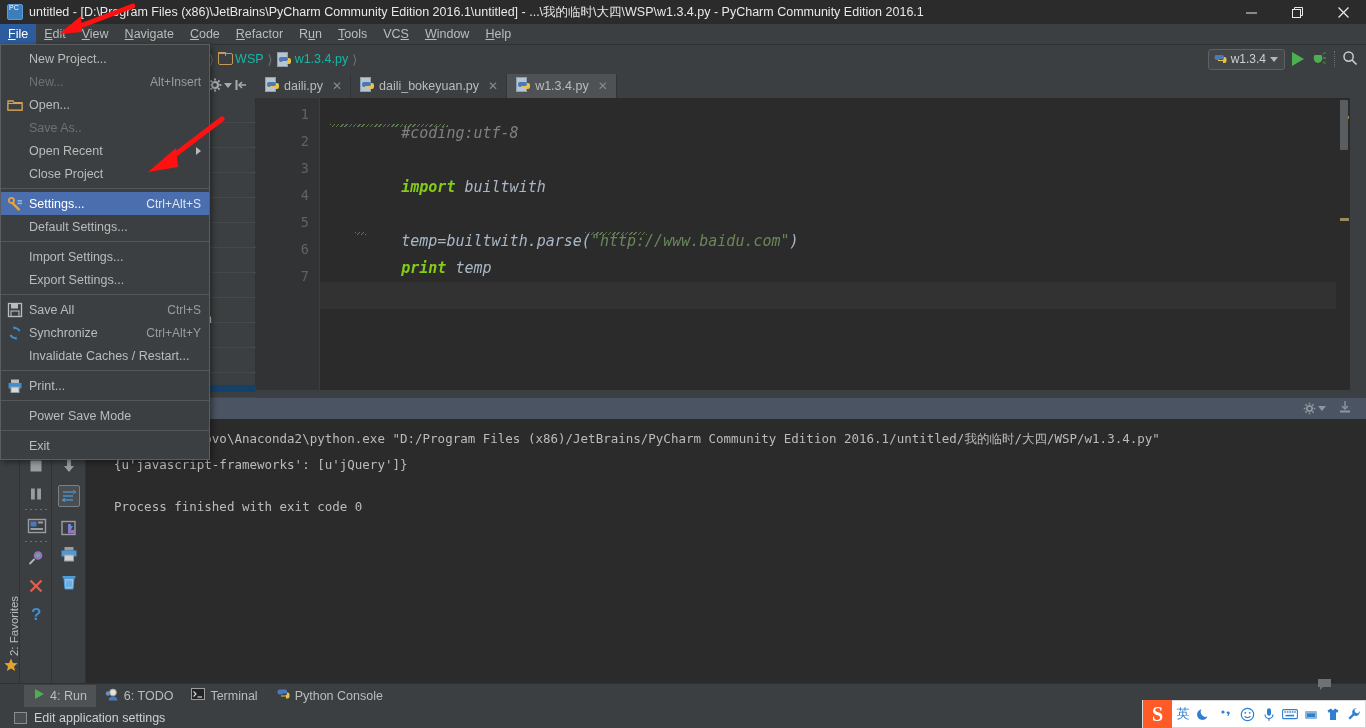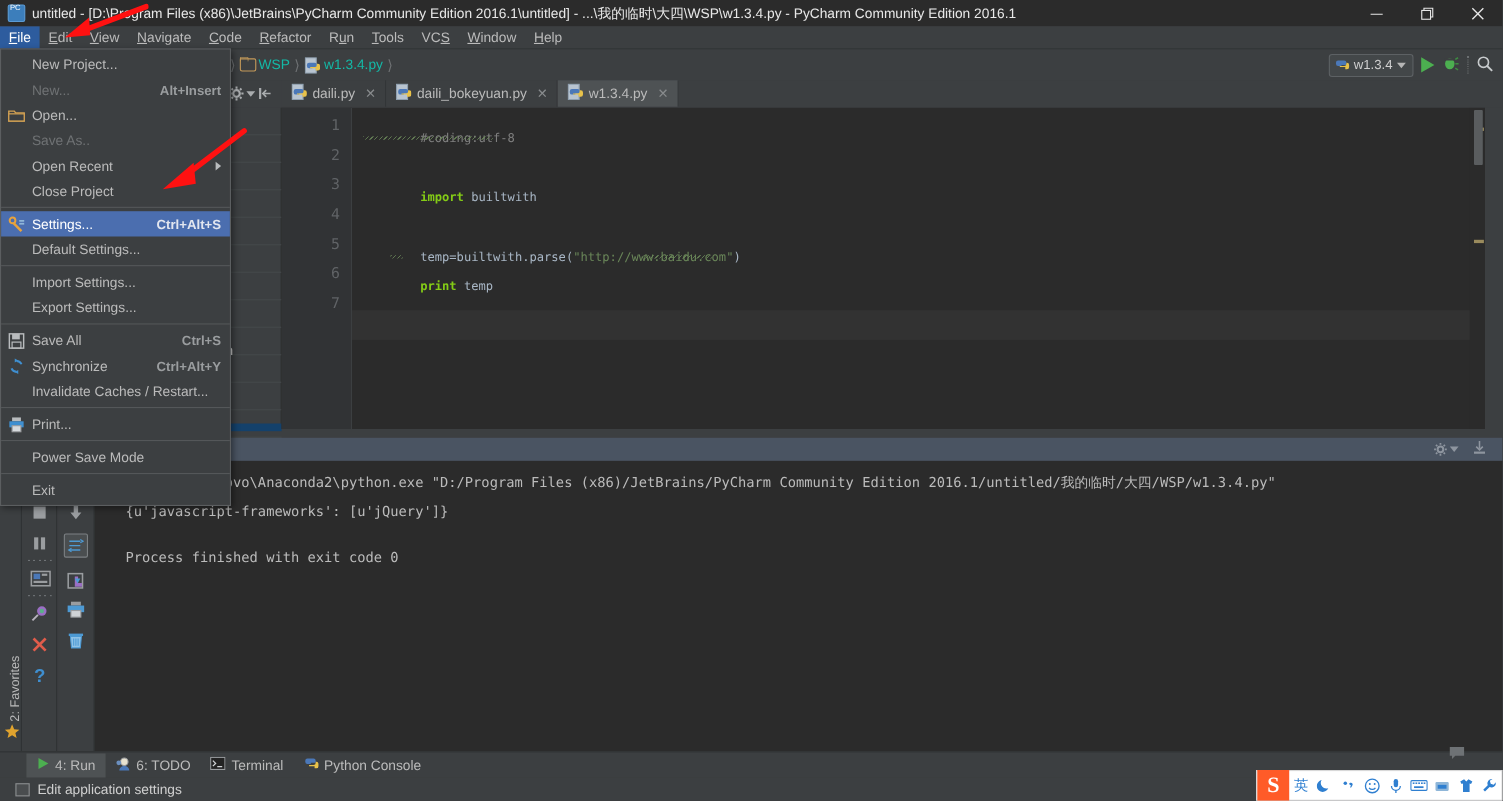--- a/index.html
+++ b/index.html
@@ -88,21 +88,21 @@
   .run-tri { width: 0; height: 0; border-top: 7px solid transparent; border-bottom: 7px solid transparent; border-left: 12px solid #4caf50; }
   .sep-dots { width: 1px; height: 16px; border-left: 1px dotted #6b6f71; }
 
   
   .tabsrow {
     position: absolute; top: 73px; left: 0; width: 1366px; height: 25px;
     background: #3c3f41; display: flex; align-items: flex-end;
   }
   .tool-gear { position: absolute; left: 208px; top: 5px; display: flex; align-items: center; gap: 2px; }
   .tool-collapse { position: absolute; left: 234px; top: 5px; }
-  .tabs { position: absolute; left: 256px; bottom: 0; display: flex; align-items: flex-start; height: 25px; }
+  .tabs { position: absolute; left: 256px; bottom: 0; display: flex; align-items: center; height: 25px; }
   .tab {
     display: flex; align-items: center; gap: 5px;
     height: 24px; padding: 0 8px 0 9px;
     background: #3c3f41; color: #bbbbbb; font-size: 12.5px;
     border-right: 1px solid #323537;
   }
   .tab.selected { background: #4e5254; }
   .tab-x { color: #888b8d; font-size: 12px; margin-left: 4px; }
 
   
@@ -114,21 +114,21 @@
     position: absolute; left: 0; top: 0; width: 64px; height: 292px;
     background: #313335; border-right: 1px solid #3c3f41;
   }
   .lineno {
     position: absolute; right: 10px; width: 50px; text-align: right;
     font-family: "DejaVu Sans Mono", monospace; font-size: 13.5px; color: #606366;
   }
   .codearea { position: absolute; left: 64px; top: 0; right: 0; bottom: 0; }
   .codeline {
     position: absolute; left: 9px; white-space: pre;
-    font-family: "DejaVu Sans Mono", monospace; font-size: 11px; color: #a9b7c6;
+    font-family: "DejaVu Sans Mono", monospace; font-size: 15px; color: #a9b7c6; font-style: italic;
   }
   .c-comment { color: #808080; }
   .c-kw { color: #84cc16; font-weight: bold; }
   .c-str { color: #6a8759; }
   .c-plain { color: #a9b7c6; }
   .c-paren { color: #a9b7c6; }
   .row-hl {
     position: absolute; left: 0; width: 1094px; height: 27px;
     background: #323232;
   }
@@ -247,21 +247,21 @@
     box-shadow: 2px 2px 6px rgba(0,0,0,.45);
   }
   .mi {
     position: relative; display: flex; align-items: center;
     height: 23px; padding: 0 8px 0 6px; font-size: 12.5px; color: #bbbbbb;
   }
   .mi.disabled { color: #6f7274; }
   .mi.sel { background: #4b6eaf; color: #ffffff; }
   .mi-ico { width: 16px; height: 16px; margin-right: 6px; flex: none; }
   .mi-label { flex: 1; white-space: nowrap; }
-  .mi-short { color: #9a9d9f; font-size: 12px; margin-left: 12px; font-weight: bold; }
+  .mi-short { color: #9a9d9f; font-size: 12px; margin-left: 12px; }
   .mi.sel .mi-short { color: #e2e6ef; }
   .mi-arrow { width: 0; height: 0; border-top: 4px solid transparent; border-bottom: 4px solid transparent; border-left: 5px solid #b9bcbe; }
   .mi-sep { height: 1px; background: #545759; margin: 3px 0; }
 
   
   .annot { position: absolute; z-index: 60; pointer-events: none; }
 </style>
 </head>
 <body>
 

